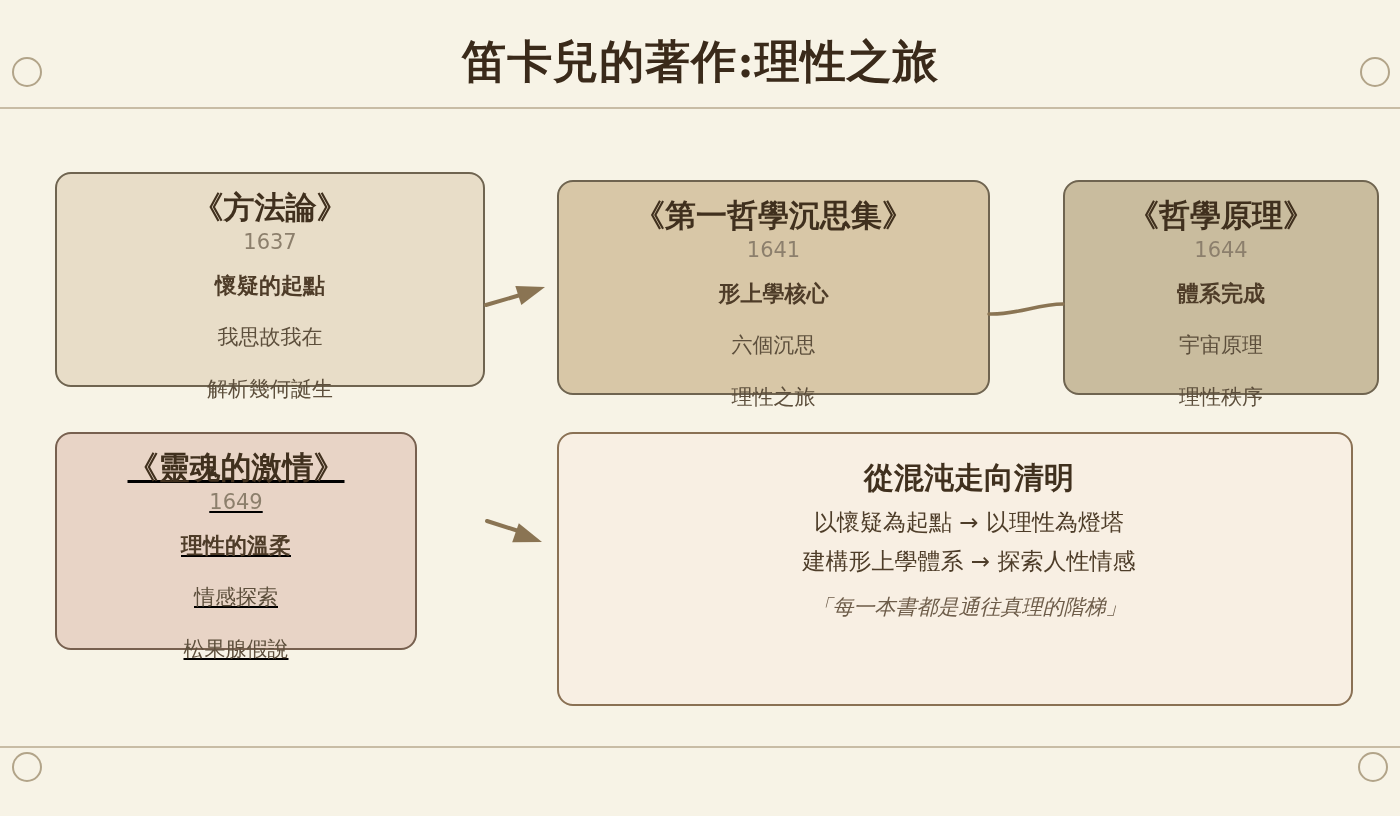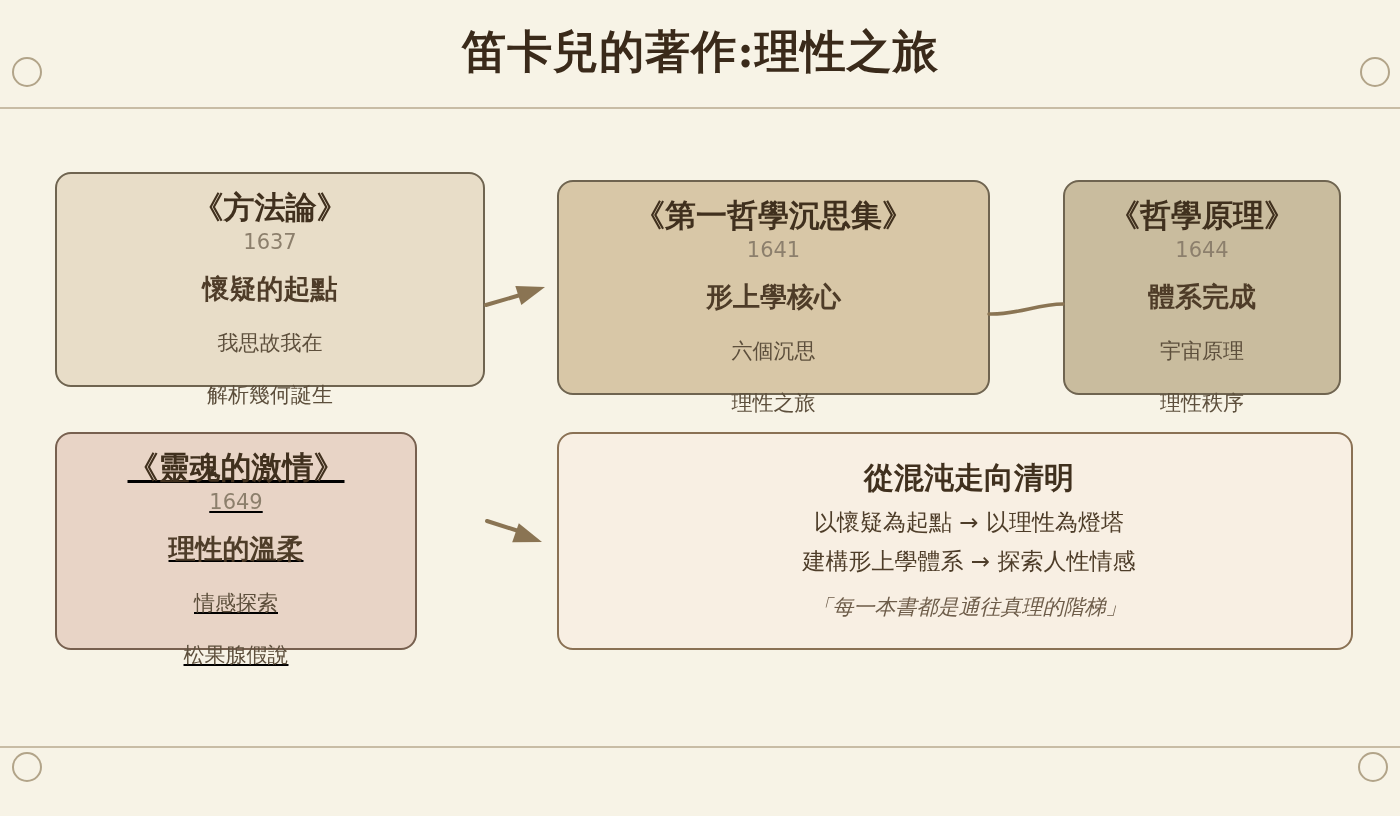--- a/index.html
+++ b/index.html
@@ -12,21 +12,21 @@
   }
   #stage {
     position: relative;
     width: 1400px;
     height: 816px;
     background: #f7f3e6;
   }
   
   .page-title {
     position: absolute;
-    top: 22px;
+    top: 32px;
     left: 0;
     width: 100%;
     text-align: center;
     font-family: "DejaVu Serif", "Liberation Serif", serif;
     font-weight: 700;
     font-size: 45px;
     letter-spacing: 1px;
     color: #3a2a1a;
   }
   .rule {
@@ -56,39 +56,39 @@
   .card {
     position: absolute;
     box-sizing: border-box;
     border: 2.5px solid #6f6450;
     border-radius: 16px;
     text-align: center;
     padding-top: 13px;
   }
   #box-method      { left: 55px;   top: 172px; width: 430px; height: 215px; }
   #box-meditations { left: 557px;  top: 180px; width: 433px; height: 215px; }
-  #box-principles  { left: 1063px; top: 180px; width: 278px; height: 215px; }
+  #box-principles  { left: 1063px; top: 180px; width: 316px; height: 215px; }
   #box-passions    { left: 55px;   top: 432px; width: 362px; height: 218px; text-decoration: underline; }
-  #box-summary     { left: 557px;  top: 432px; width: 796px; height: 218px; padding-top: 24px; padding-left: 28px; }
+  #box-summary     { left: 557px;  top: 432px; width: 796px; height: 274px; padding-top: 24px; padding-left: 28px; }
 
   .book-title {
     font-family: "DejaVu Serif", "Liberation Serif", serif;
     font-weight: 700;
     font-size: 31px;
     line-height: 1.3;
     color: #40301e;
   }
   .book-year {
     margin-top: 3px;
     font-size: 21px;
     color: #8c7f6c;
   }
   .book-subtitle {
     margin-top: 17px;
-    font-size: 27px;
+    font-size: 22px;
     font-weight: 700;
     color: #4e3c28;
   }
   .book-detail {
     font-size: 21px;
     line-height: 1.45;
     color: #5d4f3c;
     margin-top: 21px;
   }
   .book-details { margin-top: 6px; }

